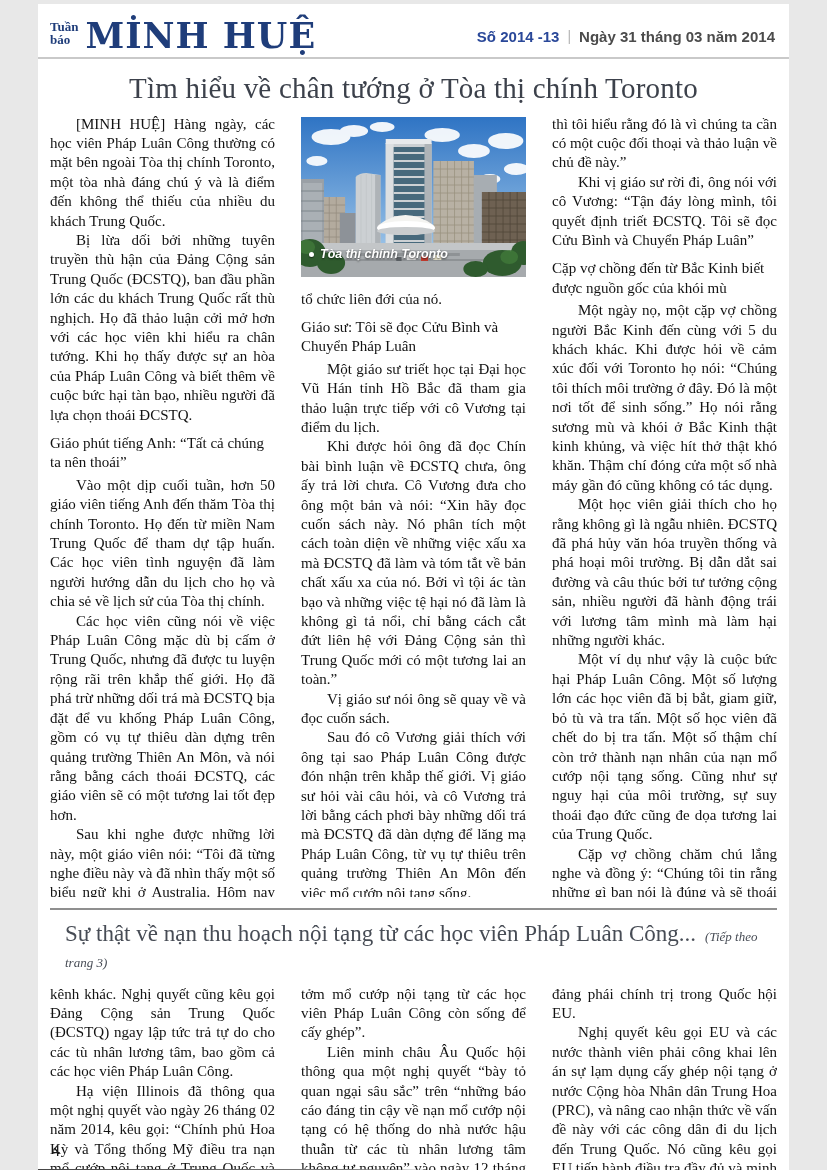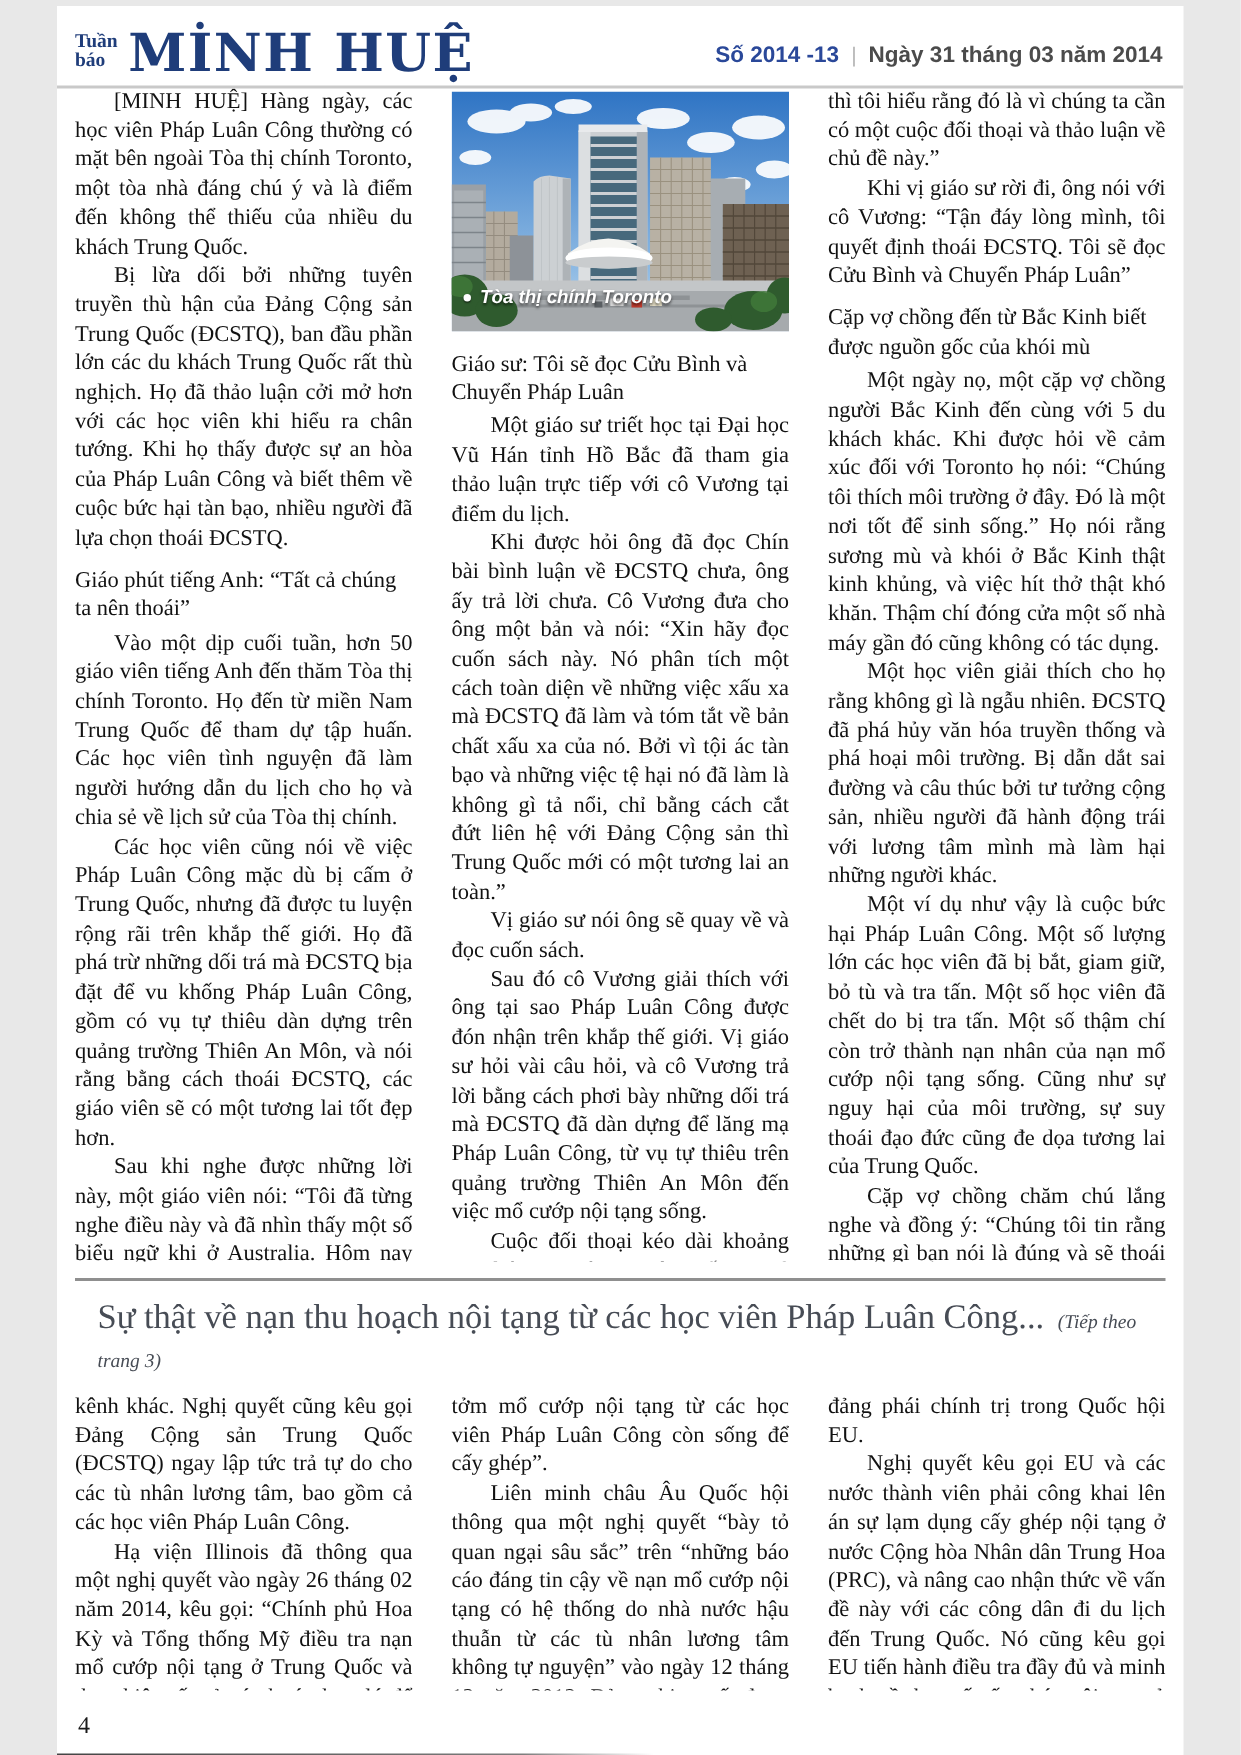--- a/index.html
+++ b/index.html
@@ -62,20 +62,21 @@
       <div class="logo-title">MİNH HUỆ</div>
     </div>
     <div class="issue-info">
       <span class="issue">Số 2014 -13</span>
       <span class="sep">|</span>
       <span class="date">Ngày 31 tháng 03 năm 2014</span>
     </div>
   </header>
   <div class="header-rule"></div>
 
+  <h1 class="headline">Tìm hiểu về chân tướng ở Tòa thị chính Toronto</h1>
 
   <main class="columns main">
     <div class="col">
         <p class="para">[MINH HUỆ] Hàng ngày, các học viên Pháp Luân Công thường có mặt bên ngoài Tòa thị chính Toronto, một tòa nhà đáng chú ý và là điểm đến không thể thiếu của nhiều du khách Trung Quốc.</p>
         <p class="para">Bị lừa dối bởi những tuyên truyền thù hận của Đảng Cộng sản Trung Quốc (ĐCSTQ), ban đầu phần lớn các du khách Trung Quốc rất thù nghịch. Họ đã thảo luận cởi mở hơn với các học viên khi hiểu ra chân tướng. Khi họ thấy được sự an hòa của Pháp Luân Công và biết thêm về cuộc bức hại tàn bạo, nhiều người đã lựa chọn thoái ĐCSTQ.</p>
         <h3 class="subhead">Giáo phút tiếng Anh: “Tất cả chúng ta nên thoái”</h3>
         <p class="para">Vào một dịp cuối tuần, hơn 50 giáo viên tiếng Anh đến thăm Tòa thị chính Toronto. Họ đến từ miền Nam Trung Quốc để tham dự tập huấn. Các học viên tình nguyện đã làm người hướng dẫn du lịch cho họ và chia sẻ về lịch sử của Tòa thị chính.</p>
         <p class="para">Các học viên cũng nói về việc Pháp Luân Công mặc dù bị cấm ở Trung Quốc, nhưng đã được tu luyện rộng rãi trên khắp thế giới. Họ đã phá trừ những dối trá mà ĐCSTQ bịa đặt để vu khống Pháp Luân Công, gồm có vụ tự thiêu dàn dựng trên quảng trường Thiên An Môn, và nói rằng bằng cách thoái ĐCSTQ, các giáo viên sẽ có một tương lai tốt đẹp hơn.</p>
         <p class="para">Sau khi nghe được những lời này, một giáo viên nói: “Tôi đã từng nghe điều này và đã nhìn thấy một số biểu ngữ khi ở Australia. Hôm nay tôi quyết định thoái ĐCSTQ!” Sau đó cô ấy quay sang và nói với những giáo viên khác trong nhóm: “Những gì họ nói là đúng. Tất cả chúng ta nên thoái .”</p>
       </div>
@@ -170,31 +171,32 @@
             <ellipse cx="6" cy="130" rx="10" ry="7"></ellipse>
               <ellipse cx="236" cy="140" rx="10" ry="7"></ellipse>
           </g>
         </svg>
         <figcaption>
           <span class="cap-dot"></span>
           <span>Tòa thị chính Toronto</span>
         </figcaption>
       </figure>
       <div>
+          <p class="para flush">tổ chức liên đới của nó.</p>
           <h3 class="subhead">Giáo sư: Tôi sẽ đọc Cửu Bình và Chuyển Pháp Luân</h3>
           <p class="para">Một giáo sư triết học tại Đại học Vũ Hán tỉnh Hồ Bắc đã tham gia thảo luận trực tiếp với cô Vương tại điểm du lịch.</p>
           <p class="para">Khi được hỏi ông đã đọc Chín bài bình luận về ĐCSTQ chưa, ông ấy trả lời chưa. Cô Vương đưa cho ông một bản và nói: “Xin hãy đọc cuốn sách này. Nó phân tích một cách toàn diện về những việc xấu xa mà ĐCSTQ đã làm và tóm tắt về bản chất xấu xa của nó. Bởi vì tội ác tàn bạo và những việc tệ hại nó đã làm là không gì tả nổi, chỉ bằng cách cắt đứt liên hệ với Đảng Cộng sản thì Trung Quốc mới có một tương lai an toàn.”</p>
           <p class="para">Vị giáo sư nói ông sẽ quay về và đọc cuốn sách.</p>
           <p class="para">Sau đó cô Vương giải thích với ông tại sao Pháp Luân Công được đón nhận trên khắp thế giới. Vị giáo sư hỏi vài câu hỏi, và cô Vương trả lời bằng cách phơi bày những dối trá mà ĐCSTQ đã dàn dựng để lăng mạ Pháp Luân Công, từ vụ tự thiêu trên quảng trường Thiên An Môn đến việc mổ cướp nội tạng sống.</p>
           <p class="para">Cuộc đối thoại kéo dài khoảng 40 phút. Vị giáo sư trông rất vui vẻ và nói: “Sáng nay tôi có một cảm giác rất lạ. Tôi biết mình phải đến điểm du lịch này hôm nay, nhưng không biết tại sao. Giờ</p>
         </div>
     </div>
     <div class="col">
         <p class="para flush">thì tôi hiểu rằng đó là vì chúng ta cần có một cuộc đối thoại và thảo luận về chủ đề này.”</p>
-        <p class="para">Khi vị giáo sư rời đi, ông nói với cô Vương: “Tận đáy lòng mình, tôi quyết định thoái ĐCSTQ. Tôi sẽ đọc Cửu Bình và Chuyển Pháp Luân”</p>
+        <p class="para">Khi vị giáo sư rời đi, ông nói với cô Vương: “Tận đáy lòng mình, tôi quyết định triết ĐCSTQ. Tôi sẽ đọc Cửu Bình và Chuyển Pháp Luân”</p>
         <h3 class="subhead">Cặp vợ chồng đến từ Bắc Kinh biết được nguồn gốc của khói mù</h3>
         <p class="para">Một ngày nọ, một cặp vợ chồng người Bắc Kinh đến cùng với 5 du khách khác. Khi được hỏi về cảm xúc đối với Toronto họ nói: “Chúng tôi thích môi trường ở đây. Đó là một nơi tốt để sinh sống.” Họ nói rằng sương mù và khói ở Bắc Kinh thật kinh khủng, và việc hít thở thật khó khăn. Thậm chí đóng cửa một số nhà máy gần đó cũng không có tác dụng.</p>
         <p class="para">Một học viên giải thích cho họ rằng không gì là ngẫu nhiên. ĐCSTQ đã phá hủy văn hóa truyền thống và phá hoại môi trường. Bị dẫn dắt sai đường và câu thúc bởi tư tưởng cộng sản, nhiều người đã hành động trái với lương tâm mình mà làm hại những người khác.</p>
         <p class="para">Một ví dụ như vậy là cuộc bức hại Pháp Luân Công. Một số lượng lớn các học viên đã bị bắt, giam giữ, bỏ tù và tra tấn. Một số học viên đã chết do bị tra tấn. Một số thậm chí còn trở thành nạn nhân của nạn mổ cướp nội tạng sống. Cũng như sự nguy hại của môi trường, sự suy thoái đạo đức cũng đe dọa tương lai của Trung Quốc.</p>
         <p class="para">Cặp vợ chồng chăm chú lắng nghe và đồng ý: “Chúng tôi tin rằng những gì bạn nói là đúng và sẽ thoái ĐCSTQ ngay đây.”</p>
       </div>
   </main>
 
   <div class="section-rule"></div>
 

